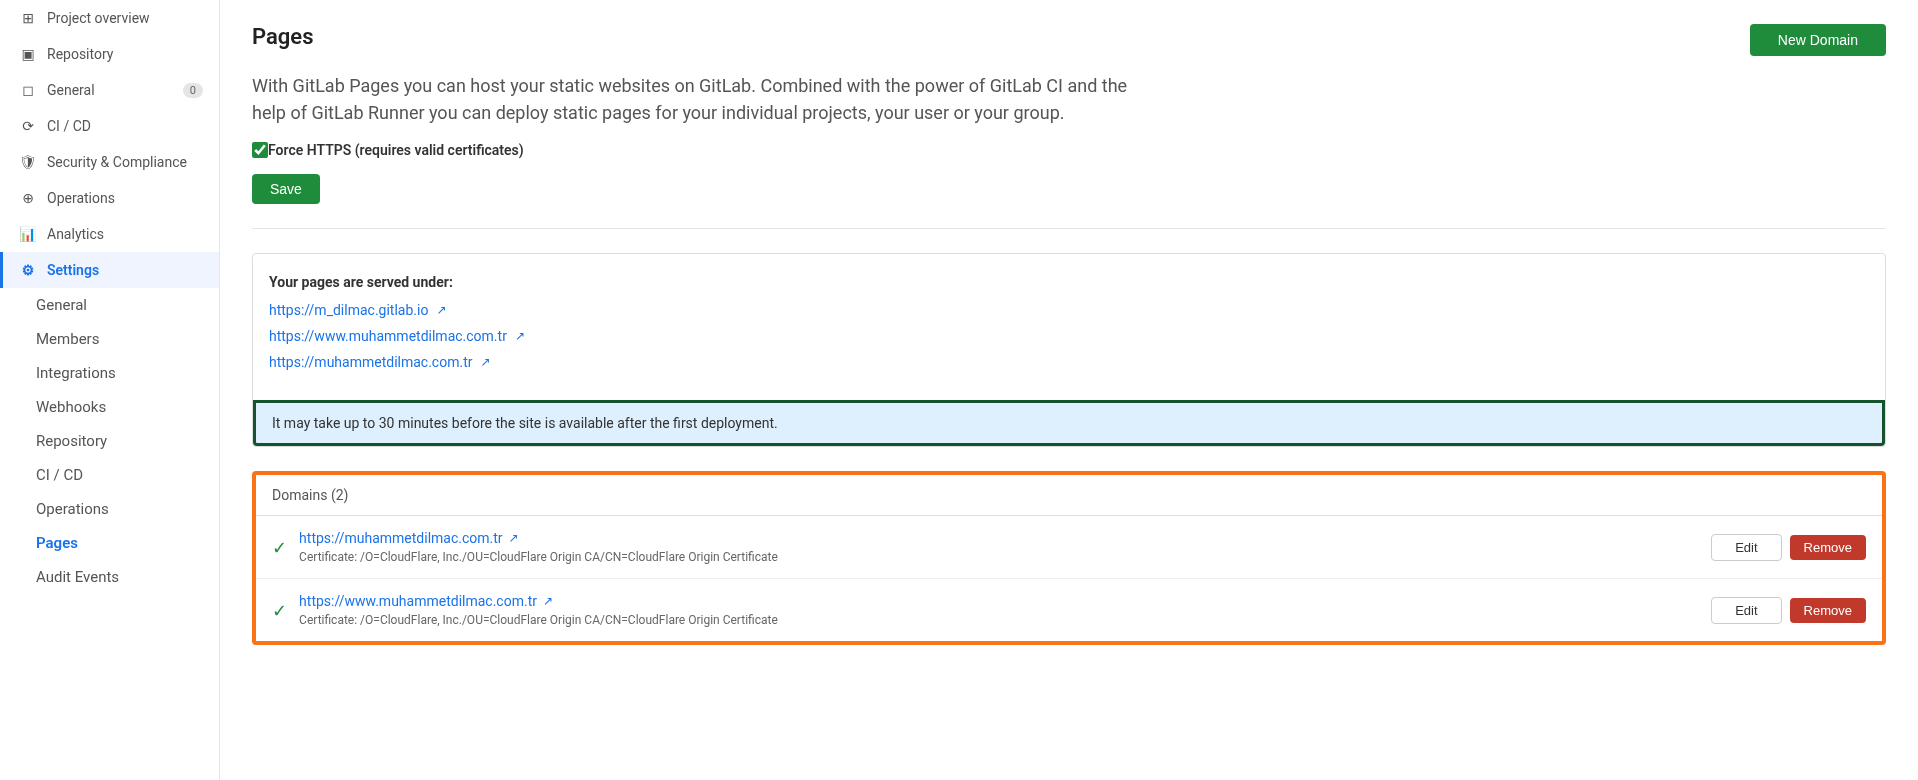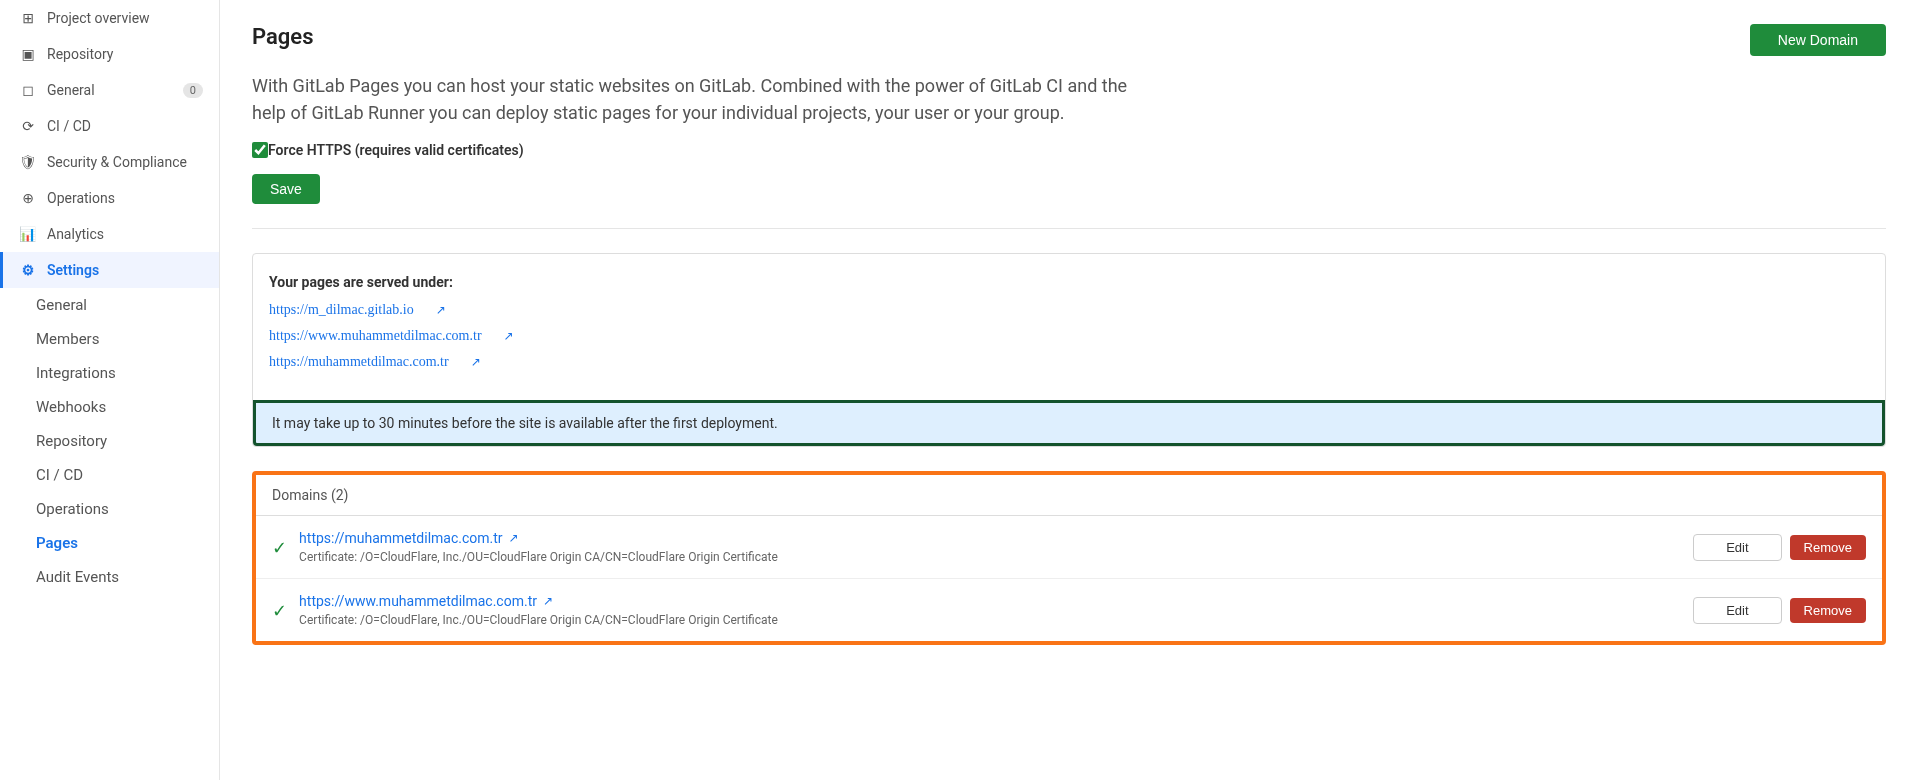--- a/index.html
+++ b/index.html
@@ -139,23 +139,22 @@
     .card-body { padding: 20px 16px; }
     .served-under-label {
       font-size: 14px;
       font-weight: 700;
       color: #333;
       margin-bottom: 12px;
     }
     .link-item {
       display: flex;
       align-items: center;
-      gap: 22px;
+      gap: 8px;
       margin-bottom: 10px;
-      font-family: Liberation Serif, serif;
     }
     .link-item a {
       color: #1a73e8;
       text-decoration: none;
       font-size: 14px;
     }
     .ext-icon { font-size: 12px; color: #1a73e8; }
 
     .info-banner {
       background: #deeffe;
@@ -206,21 +205,21 @@
     .domain-actions {
       display: flex;
       gap: 8px;
       align-items: center;
       flex-shrink: 0;
     }
     .btn-edit {
       background: #fff;
       color: #333;
       border: 1px solid #ccc;
-      padding: 5px 32px;
+      padding: 5px 23px;
       border-radius: 4px;
       font-size: 13px;
       cursor: pointer;
     }
     .btn-remove {
       background: #c0392b;
       color: #fff;
       border: none;
       padding: 5px 14px;
       border-radius: 4px;

